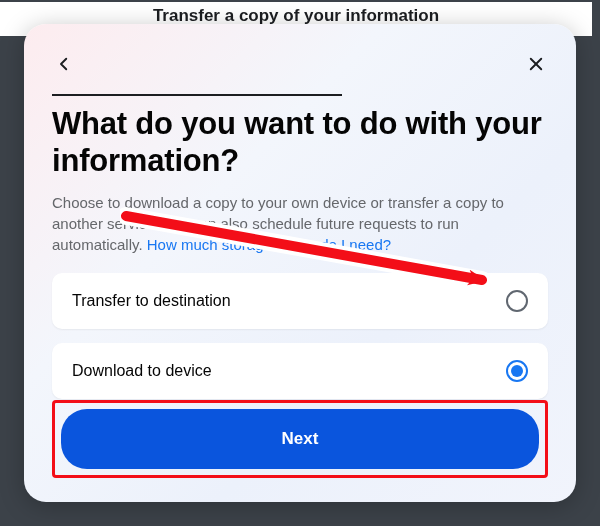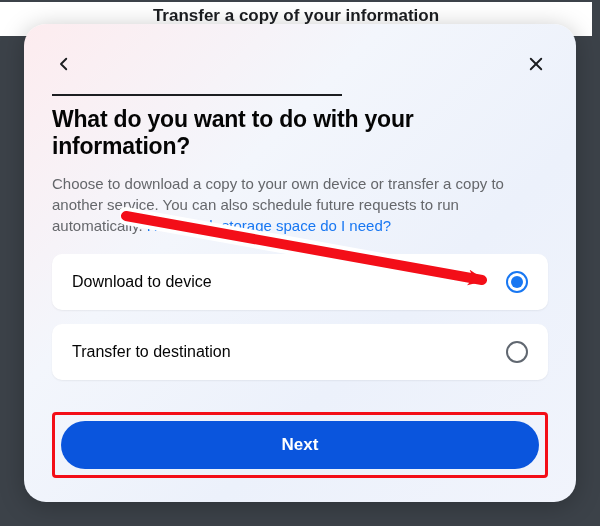--- a/index.html
+++ b/index.html
@@ -28,21 +28,21 @@
       border-radius:22px;
       box-shadow:0 4px 24px rgba(0,0,0,.25);
       padding:28px 28px 24px 28px;
       display:flex;
       flex-direction:column;
     }
     .topbar { display:flex; justify-content:space-between; align-items:center; height:24px; margin-bottom:18px; }
     .icon-btn { width:24px; height:24px; display:flex; align-items:center; justify-content:center; cursor:pointer; color:#1c1e21; }
     .icon-btn svg { width:18px; height:18px; }
     .rule { height:2px; width:290px; background:#1c1e21; margin-bottom:10px; }
-    h1 { font-size:23px; line-height:1.18; font-weight:700; color:#050505; margin-bottom:14px; letter-spacing:-.2px; }
+    h1 { font-size:31px; line-height:1.18; font-weight:700; color:#050505; margin-bottom:14px; letter-spacing:-.2px; }
     .desc { font-size:15px; line-height:1.38; color:#65676b; margin-bottom:18px; }
     .desc a { color:#1877f2; text-decoration:none; }
     .options { display:flex; flex-direction:column; gap:14px; flex:1; }
     .option {
       background:#fff;
       border-radius:10px;
       height:56px;
       padding:0 20px;
       display:flex;
       align-items:center;
@@ -54,21 +54,21 @@
     .radio { width:22px; height:22px; border-radius:50%; position:relative; }
     .radio.unselected { border:2px solid #606770; }
     .radio.selected { border:2px solid #1877f2; }
     .radio.selected::after {
       content:""; position:absolute; top:3px; left:3px; right:3px; bottom:3px;
       background:#1877f2; border-radius:50%;
     }
     .next-btn {
       background:#0a55dd;
       color:#fff;
-      height:48px;
+      height:60px;
       border:none;
       border-radius:26px;
       font-size:17px;
       font-weight:600;
       width:100%;
       cursor:pointer;
     }
     .next-wrap {
       margin-top:auto;
       padding:6px;
@@ -107,26 +107,26 @@
   <div class="rule"></div>
 
   <h1>What do you want to do with your information?</h1>
 
   <p class="desc">
     <span>Choose to download a copy to your own device or transfer a copy to another service. You can also schedule future requests to run automatically. </span><a href="#">How much storage space do I need?</a>
   </p>
 
   <div class="options">
     <div class="option">
+      <span class="option-label">Transfer to destination</span>
+      <span class="radio unselected"></span>
+    </div>
+    <div class="option">
       <span class="option-label">Download to device</span>
       <span class="radio selected"></span>
-    </div>
-    <div class="option">
-      <span class="option-label">Transfer to destination</span>
-      <span class="radio unselected"></span>
     </div>
   </div>
 
   <div class="next-wrap">
     <button class="next-btn">Next</button>
   </div>
 
 </div>
 
 <svg class="anno-arrow" viewBox="0 0 420 120">

